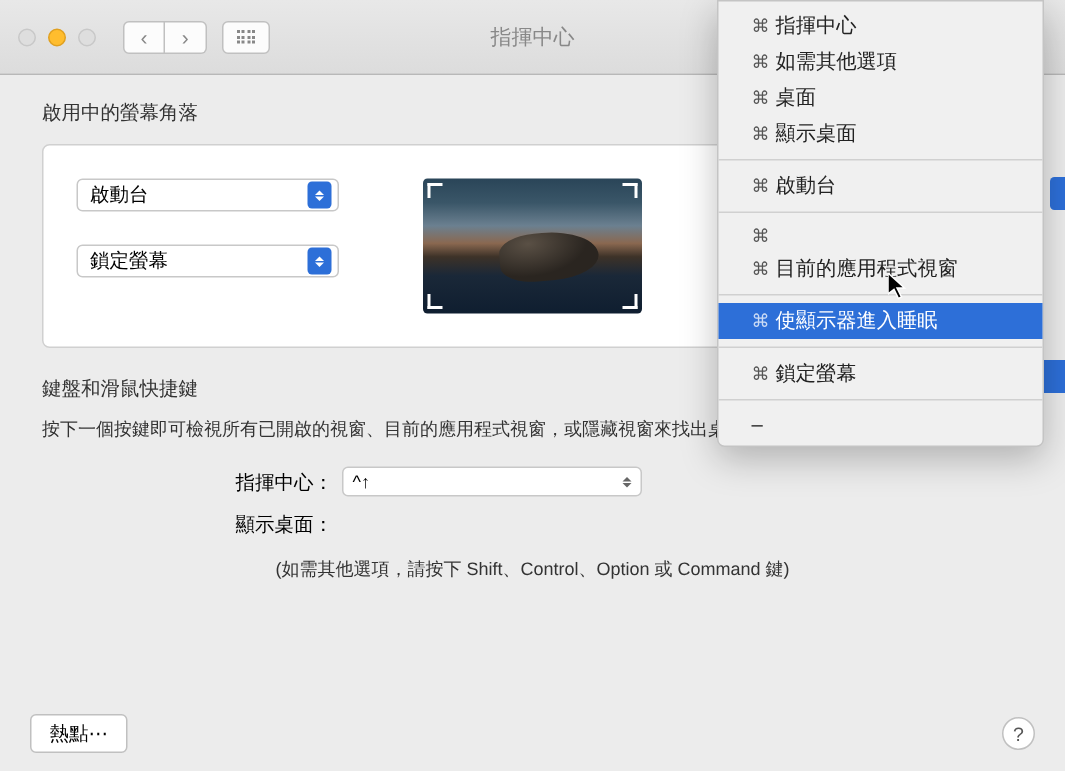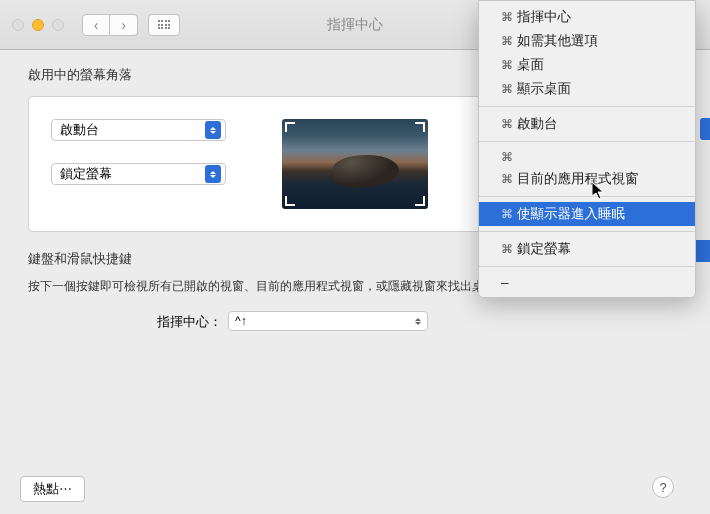--- a/index.html
+++ b/index.html
@@ -48,21 +48,21 @@
 .kb-desc { font-size: 12px; color: #333; margin-bottom: 16px; }
 .kb-row { display: flex; align-items: flex-end; margin-bottom: 10px; }
 .kb-row-label { width: 200px; text-align: right; font-size: 13px; padding-right: 6px; }
 .kb-select { width: 200px; height: 20px; background: #fff; border: 1px solid #c8c8c8; border-radius: 4px; display: flex; align-items: center; padding: 0 6px; font-size: 12px; position: relative; }
 .kb-select-arrows { margin-left: auto; display: flex; flex-direction: column; gap: 1px; }
 .kb-select-arrows::before, .kb-select-arrows::after { content: ''; width: 0; height: 0; border-left: 3px solid transparent; border-right: 3px solid transparent; }
 .kb-select-arrows::before { border-bottom: 3px solid #666; }
 .kb-select-arrows::after { border-top: 3px solid #666; }
 .kb-hint { text-align: center; font-size: 12px; color: #333; margin-top: 12px; }
 
-.footer { position: absolute; bottom: 12px; left: 20px; right: 36px; display: flex; }
+.footer { position: absolute; bottom: 12px; left: 20px; right: 20px; display: flex; align-items: center; }
 .footer-btn { background: #fff; border: 1px solid #c0c0c0; border-radius: 4px; padding: 3px 12px; font-size: 13px; }
 .help-btn { width: 22px; height: 22px; border-radius: 50%; background: #fff; border: 1px solid #c0c0c0; margin-left: auto; display: flex; align-items: center; justify-content: center; font-size: 13px; color: #555; }
 
 .popup-menu { position: absolute; top: 0; right: 14px; width: 218px; background: #f0f0f0; border: 1px solid #c4c4c4; border-radius: 0 0 5px 5px; box-shadow: 0 8px 24px rgba(0,0,0,0.25); padding: 4px 0; z-index: 100; }
 .menu-item { padding: 3px 14px 3px 22px; font-size: 13.5px; color: #222; display: flex; align-items: center; white-space: nowrap; position: relative; }
 .menu-item.highlighted { background: #2d6fd8; color: #fff; }
 .menu-modifier { font-size: 12px; margin-right: 4px; opacity: 0.75; }
 .menu-sep { height: 1px; background: #d0d0d0; margin: 5px 0; }
 .cursor { position: absolute; top: 182px; right: 102px; z-index: 200; pointer-events: none; }
 
@@ -142,21 +142,23 @@
     <div class="kb-label">鍵盤和滑鼠快捷鍵</div>
     <div class="kb-desc">按下一個按鍵即可檢視所有已開啟的視窗、目前的應用程式視窗，或隱藏視窗來找出桌面上可能被遮住的項目。</div>
     <div class="kb-row">
       <div class="kb-row-label">指揮中心：</div>
       <div class="kb-select">
         <span>^↑</span>
         <span class="kb-select-arrows"></span>
       </div>
     </div>
     <div class="kb-row">
-    </div>
+      <div class="kb-row-label">顯示桌面：</div>
+    </div>
+    <div class="kb-hint">(如需其他選項，請按下 Shift、Control、Option 或 Command 鍵)</div>
   </div>
 </div>
 
 <div class="right-blue-edge"></div>
 <div class="right-blue-edge2"></div>
 
 <div class="footer">
   <button class="footer-btn">熱點⋯</button>
   <div class="help-btn">
       <span>?</span>

